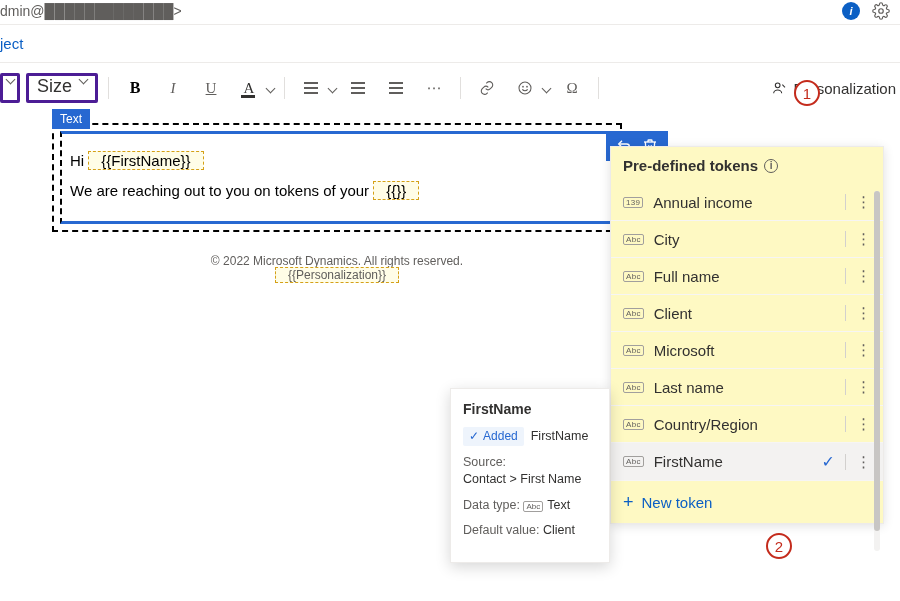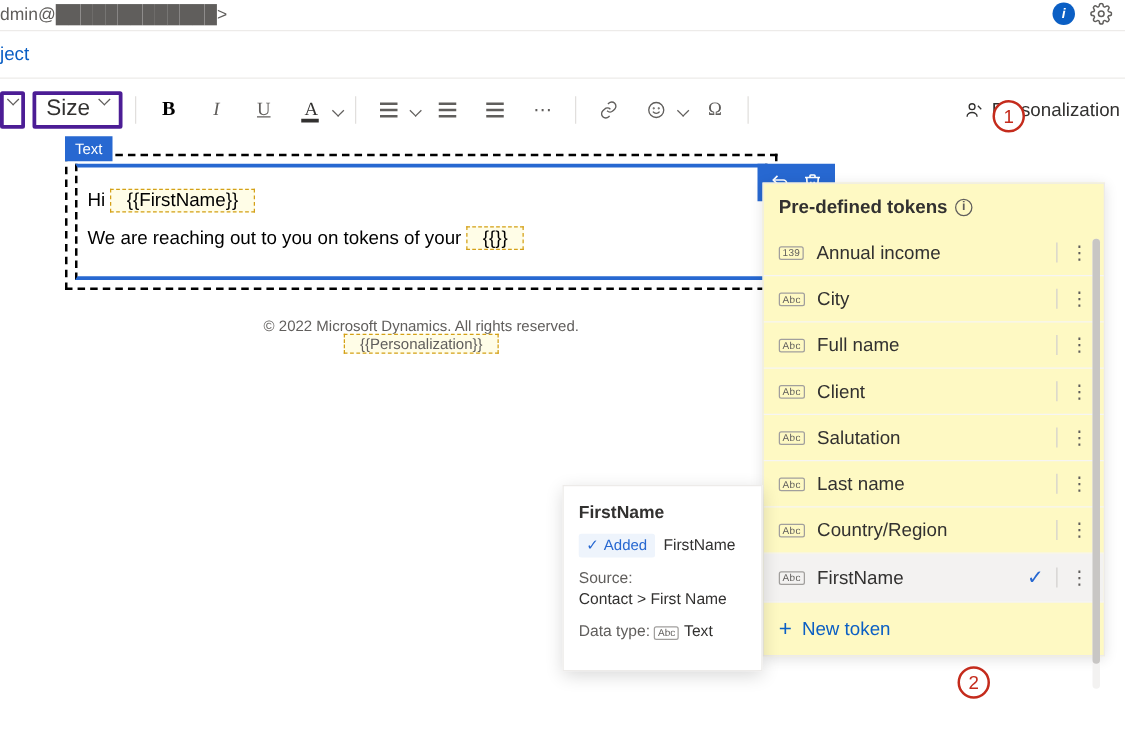--- a/index.html
+++ b/index.html
@@ -301,21 +301,21 @@
   <div class="token-row">
     <span class="type-badge">Abc</span>
     <span>Client</span>
     <span class="dots">
         <span class="vline"></span>
         <span>⋮</span>
       </span>
   </div>
   <div class="token-row">
     <span class="type-badge">Abc</span>
-    <span>Salutation</span>
+    <span>Microsoft</span>
     <span class="dots">
         <span class="vline"></span>
         <span>⋮</span>
       </span>
   </div>
   <div class="token-row">
     <span class="type-badge">Abc</span>
     <span>Last name</span>
     <span class="dots">
         <span class="vline"></span>
@@ -360,13 +360,17 @@
     &nbsp;<span class="val">FirstName</span>
   </div>
   <div class="detail-row">
     <span>Source:</span><br>
     <span class="val">Contact &gt; First Name</span>
   </div>
   <div class="detail-row">
     <span>Data type:</span>
     <span class="type-badge-sm">Abc</span><span class="val">Text</span>
   </div>
+  <div class="detail-row">
+    <span>Default value:</span>
+    <span class="val">Client</span>
+  </div>
 </div>
 
 </body></html>

